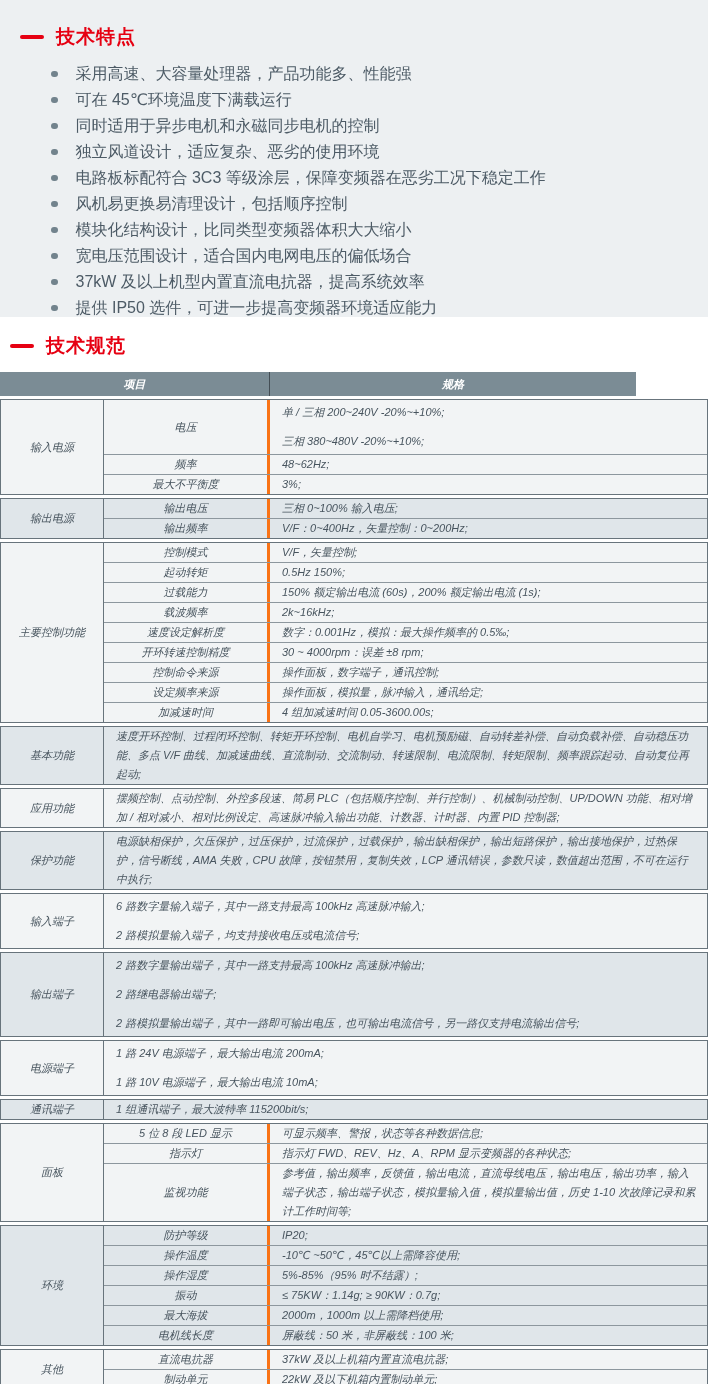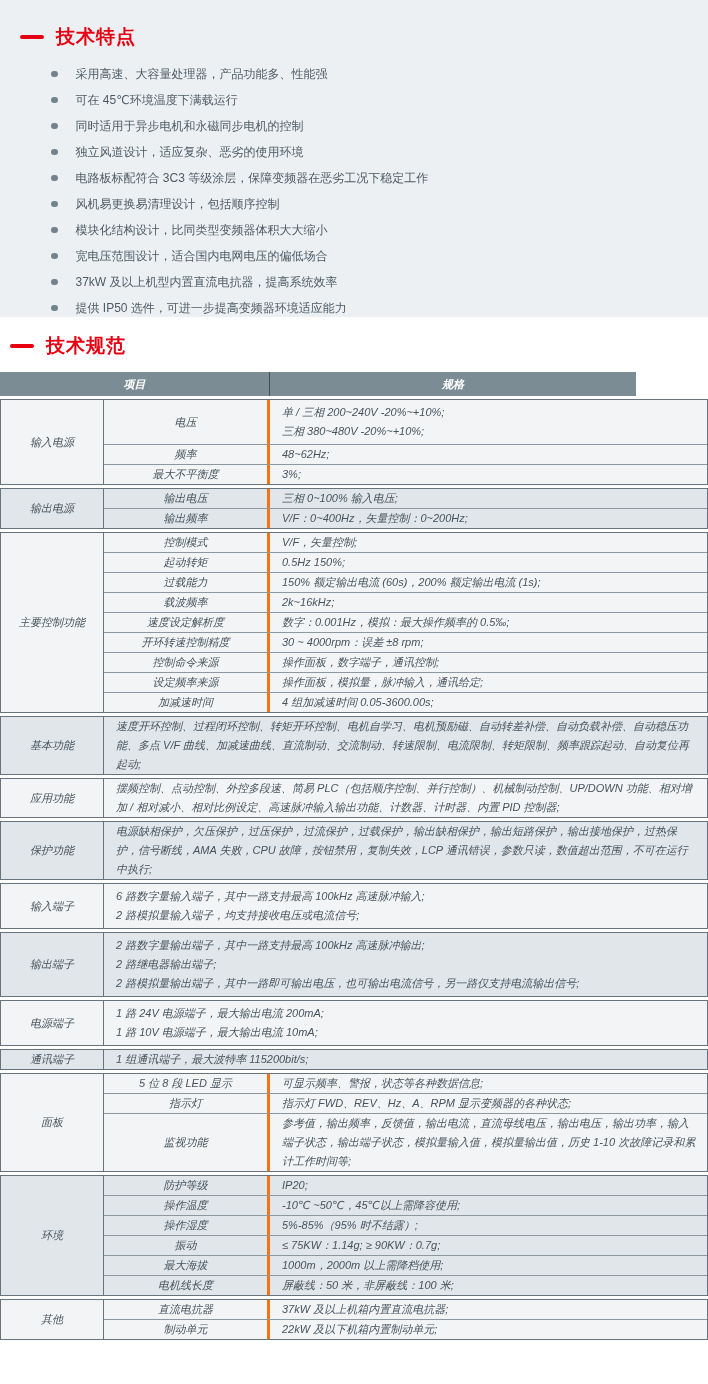--- a/index.html
+++ b/index.html
@@ -37,21 +37,21 @@
     margin-right: 12px;
   }
   .features-list {
     list-style: none;
     margin-top: 11px;
   }
   .feat-item {
     display: flex;
     align-items: center;
     height: 26px;
-    font-size: 12px;
+    font-size: 16px;
     color: #4d5b66;
   }
   .feat-item .dot {
     flex: 0 0 auto;
     width: 6.5px;
     height: 6.5px;
     border-radius: 50%;
     background: #72838d;
     margin: 0 18px 0 41px;
   }
@@ -103,20 +103,21 @@
     text-align: right;
     border-right: 3px solid #f97316;
     padding: 0 4px;
   }
   .spec-cell {
     flex: 1;
     display: flex;
     flex-direction: column;
     justify-content: center;
     padding: 0 10px 0 12px;
+    gap: 10px;
   }
   .spec-cell.multi { padding-top: 3px; padding-bottom: 3px; }
   .spec-line { line-height: 19px; }
 </style>
 </head>
 <body>
 
 <div class="features-section">
   <div class="section-heading">
     <span class="heading-dash"></span>
@@ -399,21 +400,21 @@
           </div>
           <div class="row">
             <div class="item-cell">振动</div>
             <div class="spec-cell">
               <div class="spec-line">≤ 75KW：1.14g; ≥ 90KW：0.7g;</div>
             </div>
           </div>
           <div class="row">
             <div class="item-cell">最大海拔</div>
             <div class="spec-cell">
-              <div class="spec-line">1000m，2000m 以上需降档使用;</div>
+              <div class="spec-line">2000m，1000m 以上需降档使用;</div>
             </div>
           </div>
           <div class="row">
             <div class="item-cell">电机线长度</div>
             <div class="spec-cell">
               <div class="spec-line">屏蔽线：50 米，非屏蔽线：100 米;</div>
             </div>
           </div>
         </div>
       </div>

